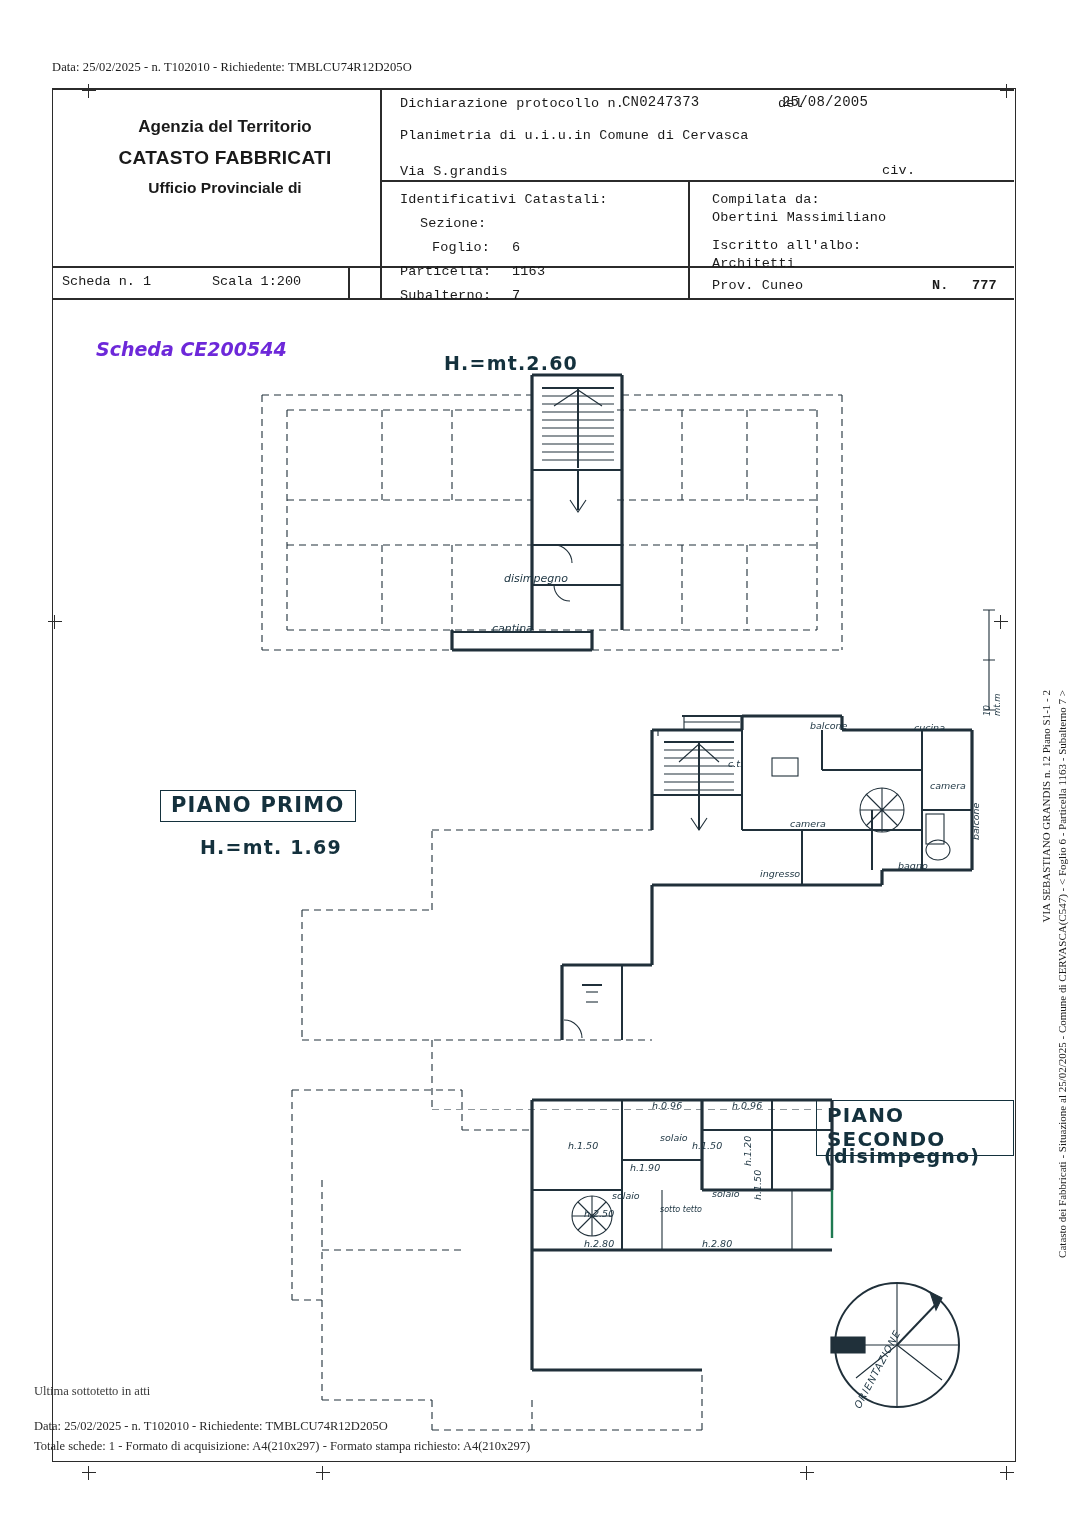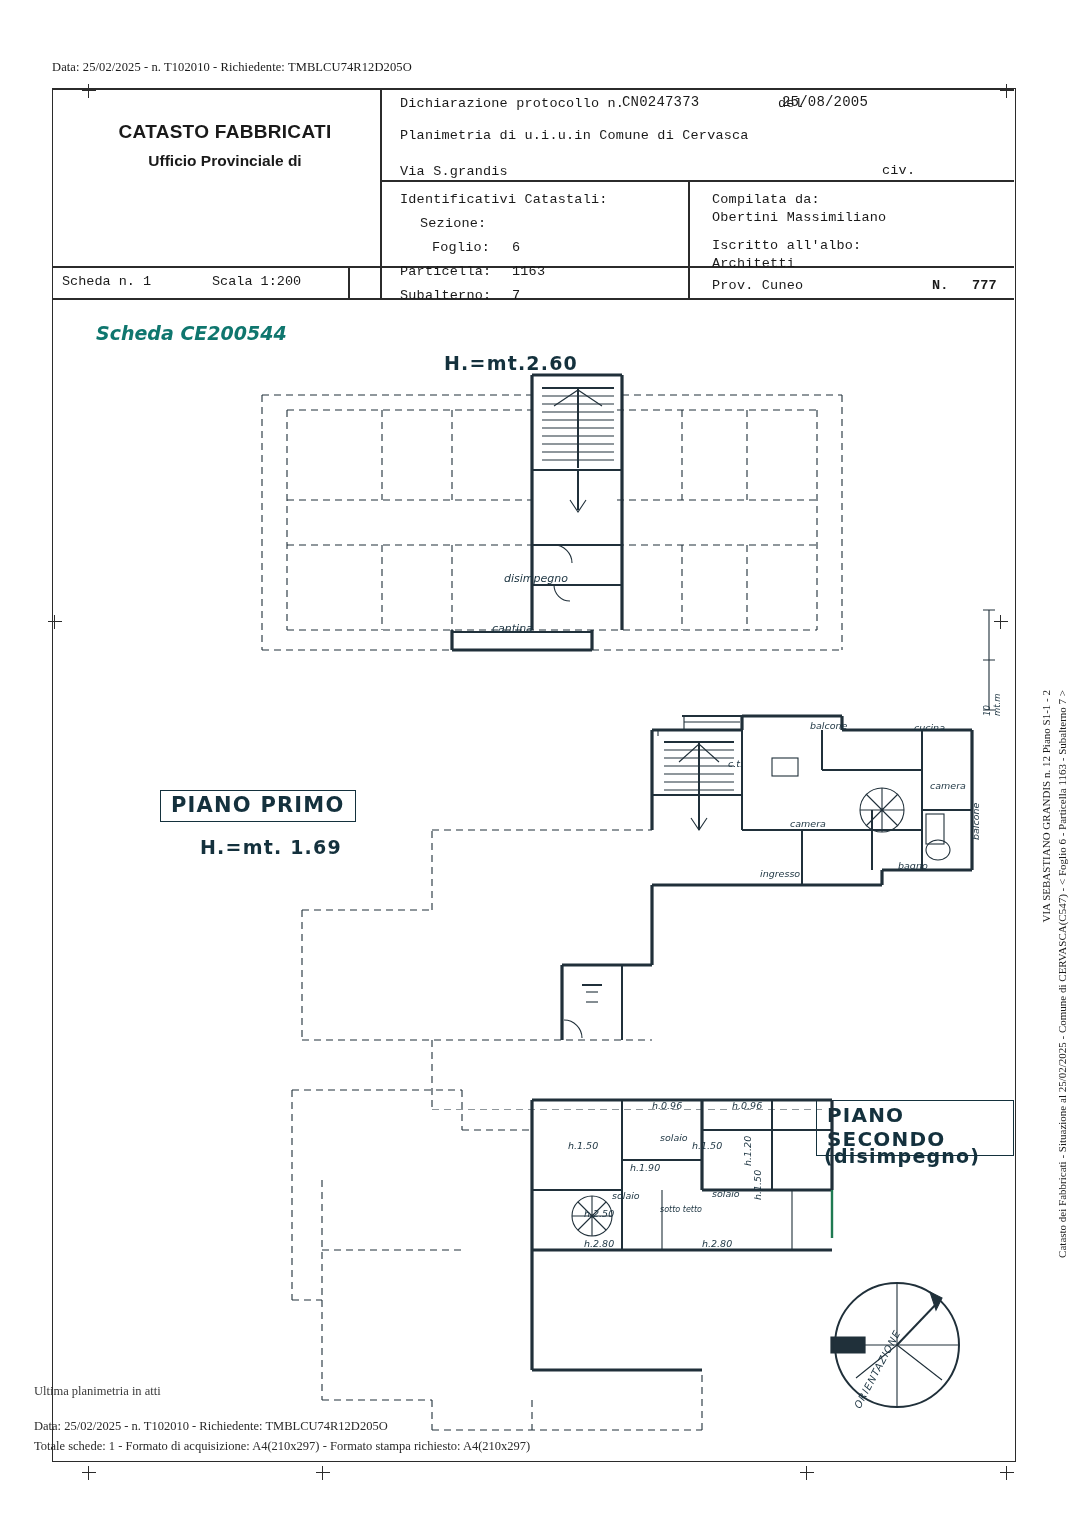--- a/index.html
+++ b/index.html
@@ -32,21 +32,21 @@
   .agency .l4{font-family:"Liberation Sans",sans-serif;font-weight:bold;font-size:18px;margin-top:2px;}
 
   .schedarow{position:absolute;left:0;bottom:0;height:34px;width:296px;}
   .schedarow .t{position:absolute;font-family:"Liberation Mono",monospace;font-size:13.5px;top:8px;}
 
   .decl{position:absolute;font-family:"Liberation Mono",monospace;font-size:13.5px;letter-spacing:.2px;}
 
   
   .drawing{left:52px;top:300px;width:962px;height:1160px;}
 
-  .hand{font-family:"DejaVu Sans",sans-serif;font-style:italic;font-weight:bold;color:#0f766e;}
+  .hand{font-family:"DejaVu Sans",sans-serif;font-style:italic;font-weight:bold;color:#6d28d9;margin-top:16px;}
   .hlabel{font-family:"DejaVu Sans",sans-serif;font-weight:bold;letter-spacing:1.2px;color:#14313d;}
   .small-hand{font-family:"DejaVu Sans",sans-serif;font-style:italic;font-size:9.5px;color:#1b3340;}
 
   .boxlabel{border:1.6px solid #14313d;padding:2px 10px 4px 10px;display:inline-block;}
 
   
   .footer{left:34px;top:1382px;width:700px;font-size:12.5px;line-height:1.55;color:#2a2a2a;}
   .footer .ultima{color:#3a3a3a;}
 
   
@@ -79,20 +79,21 @@
 
     <div class="vline" style="left:328px;"></div>
     <div class="vline" style="left:636px;top:92px;"></div>
     <div class="hline" style="top:92px;left:328px;"></div>
     <div class="hline" style="top:178px;"></div>
     <div class="hline" style="top:210px;"></div>
     <div class="vline" style="left:296px;top:178px;height:34px;"></div>
     <div class="hline" style="top:0;"></div>
 
     <div class="agency">
+      <div class="l1">Agenzia del Territorio</div>
       <div class="l2">CATASTO FABBRICATI</div>
       <div class="l3">Ufficio Provinciale di</div>
     </div>
 
     <div class="schedarow">
       <div class="t" style="left:10px;">Scheda n. 1</div>
       <div class="t" style="left:160px;">Scala 1:200</div>
     </div>
 
     <div class="decl" style="left:348px;top:8px;">Dichiarazione protocollo n.</div>
@@ -342,21 +343,21 @@
 
     <div class="abs small-hand" style="left:930px;top:416px;transform:rotate(-90deg);transform-origin:0 0;font-size:8.5px;">10 mt.m</div>
     <svg class="abs" style="left:928px;top:300px;" width="18" height="120" viewBox="0 0 18 120">
       <g class="ln">
           <path class="tn" d="M9 10 L9 110 M3 10 L15 10 M3 110 L15 110 M3 60 L15 60"></path>
         </g>
     </svg>
   </div>
 
   <div class="abs footer">
-    <div class="ultima">Ultima planimetria in atti</div>
+    <div class="ultima">Ultima sottotetto in atti</div>
     <div style="margin-top:16px;">Data: 25/02/2025 - n. T102010 - Richiedente: TMBLCU74R12D205O</div>
     <div>Totale schede: 1 - Formato di acquisizione: A4(210x297)  - Formato stampa richiesto: A4(210x297)</div>
   </div>
 
   <div class="abs" style="right:18px;top:690px;height:700px;width:34px;">
     <div style="position:absolute;right:0;top:0;writing-mode:vertical-rl;transform:rotate(180deg);font-size:11px;white-space:nowrap;">Catasto dei Fabbricati - Situazione al 25/02/2025 - Comune di CERVASCA(C547) - &lt; Foglio 6 - Particella  1163 - Subalterno 7 &gt;</div>
     <div style="position:absolute;right:16px;top:0;writing-mode:vertical-rl;transform:rotate(180deg);font-size:11px;white-space:nowrap;">VIA SEBASTIANO GRANDIS n. 12 Piano S1-1 - 2</div>
   </div>
 
 </div>

